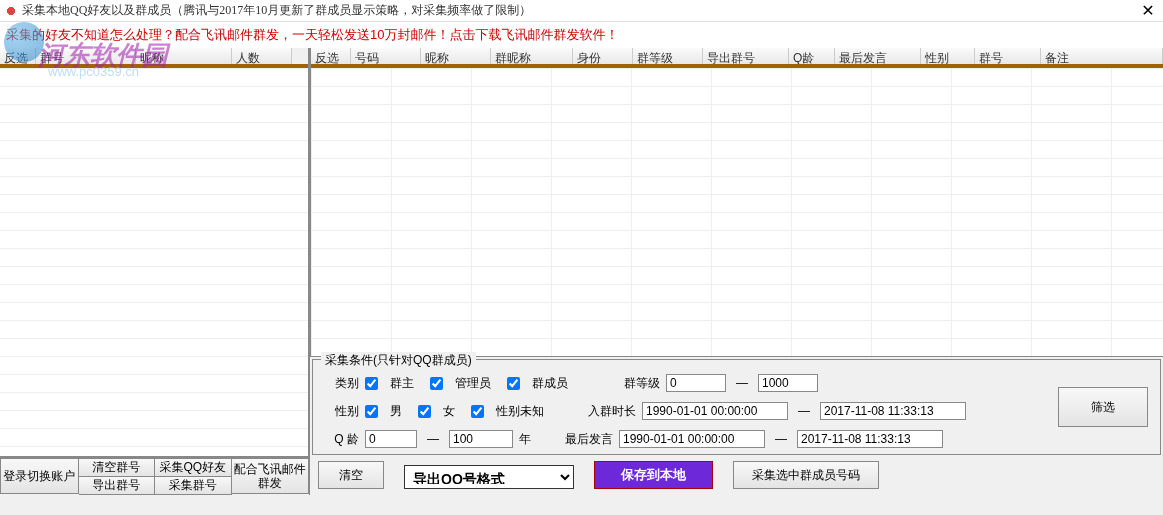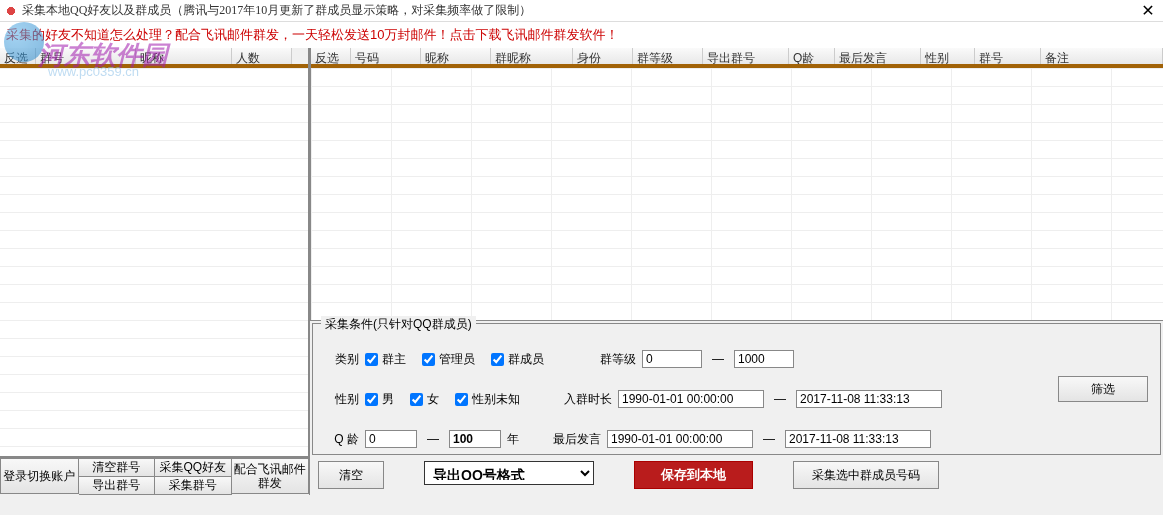--- a/index.html
+++ b/index.html
@@ -34,33 +34,33 @@
     
     .left-bottom { display: flex; border-top: 1px solid #888; }
     .lb-btn { flex: 1; border: 1px solid #888; border-left: none; background: linear-gradient(#f8f8f8,#e4e4e4); height: 36px; display: flex; align-items: center; justify-content: center; text-align: center; font-size: 12px; line-height: 1.2; cursor: pointer; }
     .lb-btn:first-child { border-left: 1px solid #888; }
     .lb-stack { flex: 1; display: flex; flex-direction: column; }
     .lb-sbtn { border: 1px solid #888; border-left: none; border-bottom: none; background: linear-gradient(#f8f8f8,#e4e4e4); flex: 1; display: flex; align-items: center; justify-content: center; font-size: 12px; cursor: pointer; }
     .lb-stack:first-of-type .lb-sbtn { }
     
     .filter-box { border: 1px solid #888; background: #f0f0f0; margin: 2px 2px 0 2px; padding: 4px 1px 6px 6px; position: relative; }
     .filter-legend { position: absolute; top: -8px; left: 8px; background: #f0f0f0; padding: 0 4px; font-size: 12px; }
-    .frow { display: flex; align-items: center; margin-top: 22px; gap: 6px; }
+    .frow { display: flex; align-items: center; margin-top: 10px; gap: 6px; }
     .flabel { width: 40px; text-align: right; }
-    .chk { display: flex; align-items: center; gap: 4px; margin-right: 10px; }
+    .chk { display: flex; align-items: center; gap: 12px; margin-right: 10px; }
     .chk input { margin: 0; }
     .inp { border: 1px solid #888; background: #fff; height: 18px; padding: 0 3px; font-size: 12px; }
     .flabel2 { width: 56px; text-align: right; margin-left: 20px; }
     .dash { padding: 0 4px; }
-    .filter-btn { border: 1px solid #888; background: linear-gradient(#f8f8f8,#e4e4e4); width: 90px; height: 26px; cursor: pointer; font-size: 12px; margin-left: auto; }
+    .filter-btn { border: 1px solid #888; background: linear-gradient(#f8f8f8,#e4e4e4); width: 90px; height: 40px; cursor: pointer; font-size: 12px; margin-left: auto; }
     
-    .bottom-bar { display: flex; align-items: flex-start; padding: 6px 8px; gap: 40px; }
+    .bottom-bar { display: flex; align-items: flex-end; padding: 6px 8px; gap: 20px; }
     .btn { border: 1px solid #888; background: linear-gradient(#f8f8f8,#e4e4e4); height: 28px; padding: 0 20px; cursor: pointer; font-size: 12px; }
     .select { border: 1px solid #333; background: #fff; height: 24px; width: 170px; font-size: 14px; font-weight: bold; padding: 4px 4px; }
-    .btn-red { background: #b91c1c; color: #fff; border: 1px solid #a00; font-weight: bold; height: 28px; padding: 3px 26px; cursor: pointer; font-size: 13px; }
+    .btn-red { background: #6d28d9; color: #fff; border: 1px solid #a00; font-weight: bold; height: 28px; padding: 3px 26px; cursor: pointer; font-size: 13px; }
     .btn-wide { padding: 0 18px; }
   </style>
 </head>
 <body>
 
 <div class="titlebar">
   <div class="titlebar-icon"></div>
   <div class="titlebar-text">采集本地QQ好友以及群成员（腾讯与2017年10月更新了群成员显示策略，对采集频率做了限制）</div>
   <div class="close-btn">✕</div>
 </div>
@@ -162,21 +162,21 @@
         <input class="inp" style="width: 146px;" value="1990-01-01 00:00:00">
         <span class="dash">—</span>
         <input class="inp" style="width: 146px;" value="2017-11-08 11:33:13">
         <button class="filter-btn" style="position:absolute; right:12px; top:50%; transform:translateY(-50%)">筛选</button>
       </div>
 
       <div class="frow">
         <div class="flabel">Q 龄</div>
         <input class="inp" style="width: 52px;" value="0">
         <span class="dash">—</span>
-        <input class="inp" style="width: 52px; font-weight: bold;" value="100">
+        <input class="inp" style="width: 64px;" value="100">
         <span>年</span>
         <div class="flabel2">最后发言</div>
         <input class="inp" style="width: 146px;" value="1990-01-01 00:00:00">
         <span class="dash">—</span>
         <input class="inp" style="width: 146px;" value="2017-11-08 11:33:13">
       </div>
     </div>
 
     <div class="bottom-bar">
       <button class="btn">清空</button>

